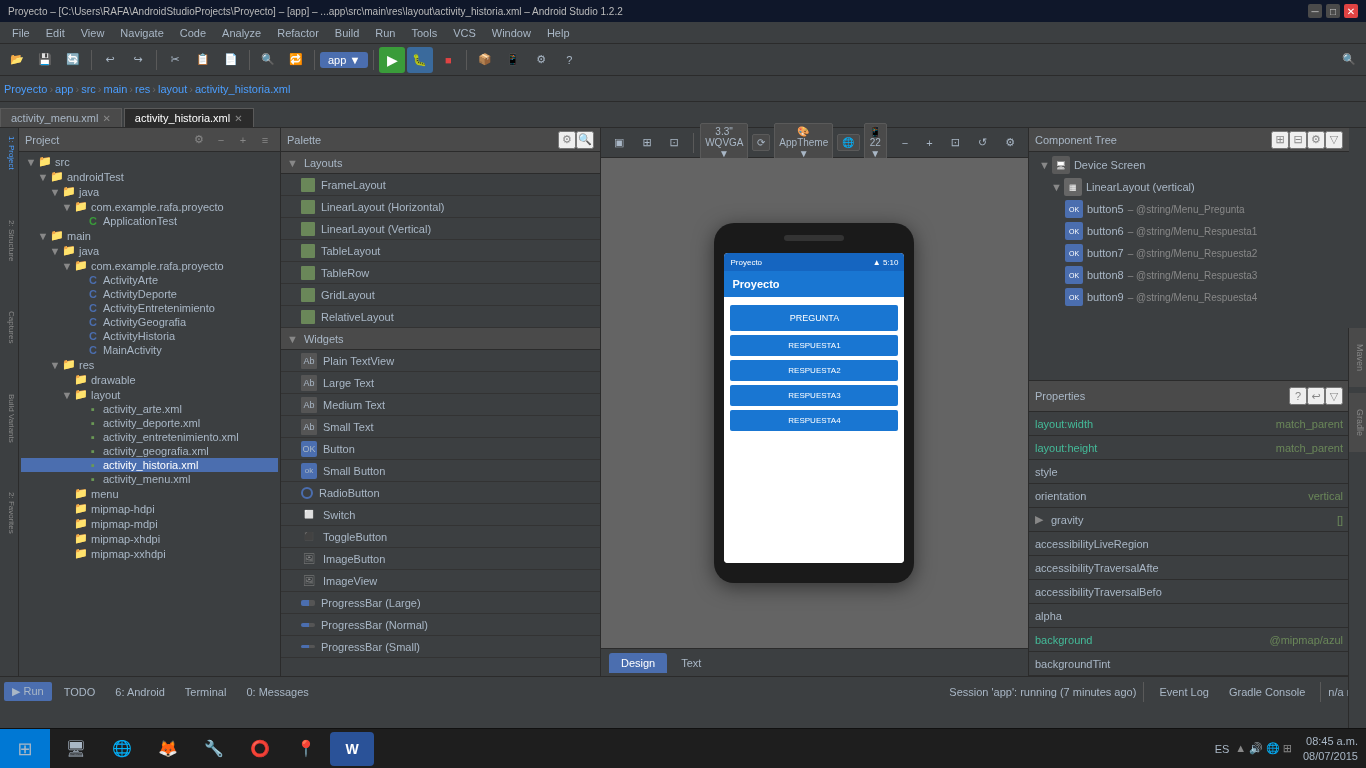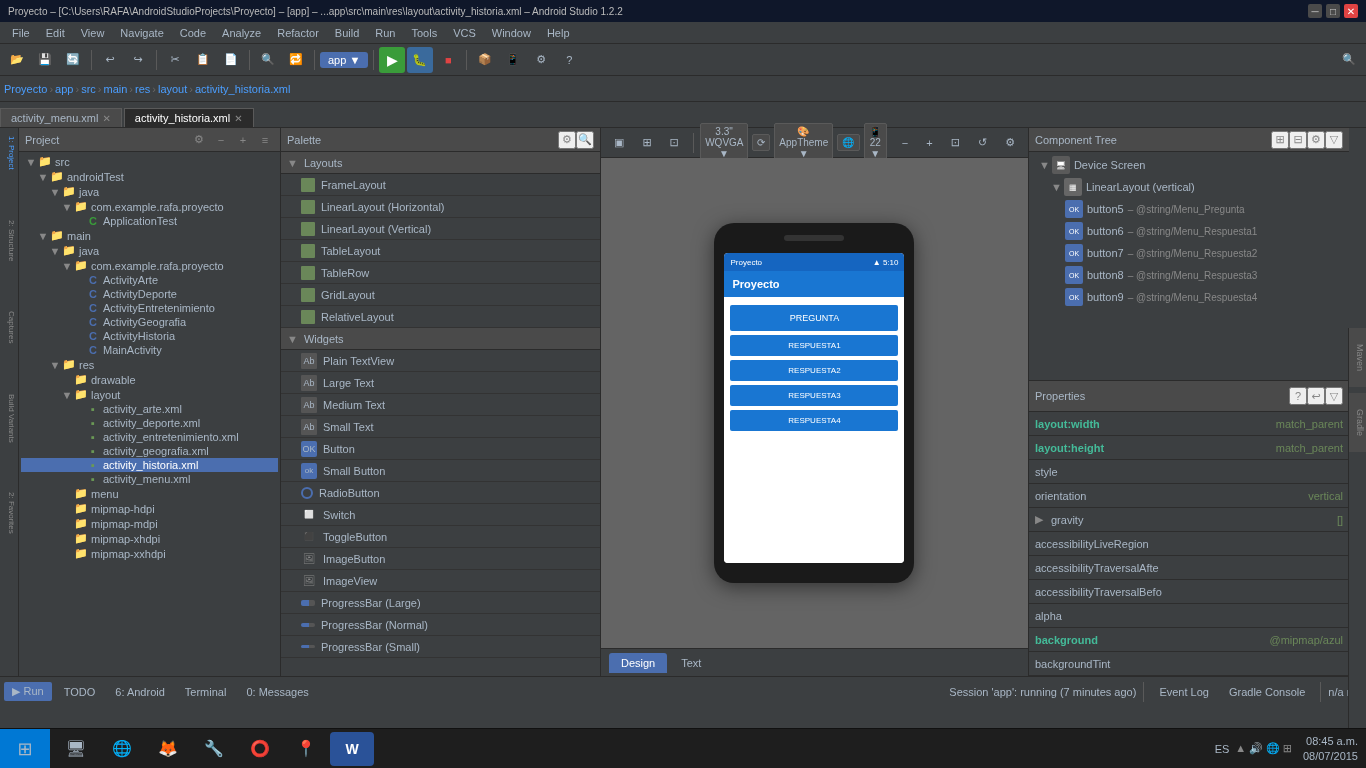--- a/index.html
+++ b/index.html
@@ -155,21 +155,21 @@
       padding: 15px 6px; border-bottom: 1px solid #2b2b2b;
     }
     .prop-title { font-size: 11px; color: #a9b7c6; flex: 1; }
     #properties-content { flex: 1; overflow-y: auto; }
     .prop-row {
       height: 24px; display: flex; align-items: center;
       border-bottom: 1px solid #2d2d2d; padding: 0 6px;
     }
     .prop-name { flex: 1; font-size: 11px; color: #a9b7c6; }
     .prop-value { font-size: 11px; color: #6a8759; }
-    .prop-name.highlight { color: #4b9; font-weight: bold; }
+    .prop-name.highlight { color: #4b9; }
     .prop-expander { width: 16px; color: #888; cursor: pointer; }
     .status-item { font-size: 11px; color: #a9b7c6; }
 
     
     #bottom-bar {
       height: 30px; background: #3c3f41; display: flex; align-items: center;
       border-top: 1px solid #2b2b2b; padding: 0 4px; gap: 4px;
     }
     .bottom-btn { padding: 3px 8px; background: transparent; border: none; color: #a9b7c6; font-size: 11px; cursor: pointer; border-radius: 2px; }
     .bottom-btn.active { background: #4b6eaf; }

